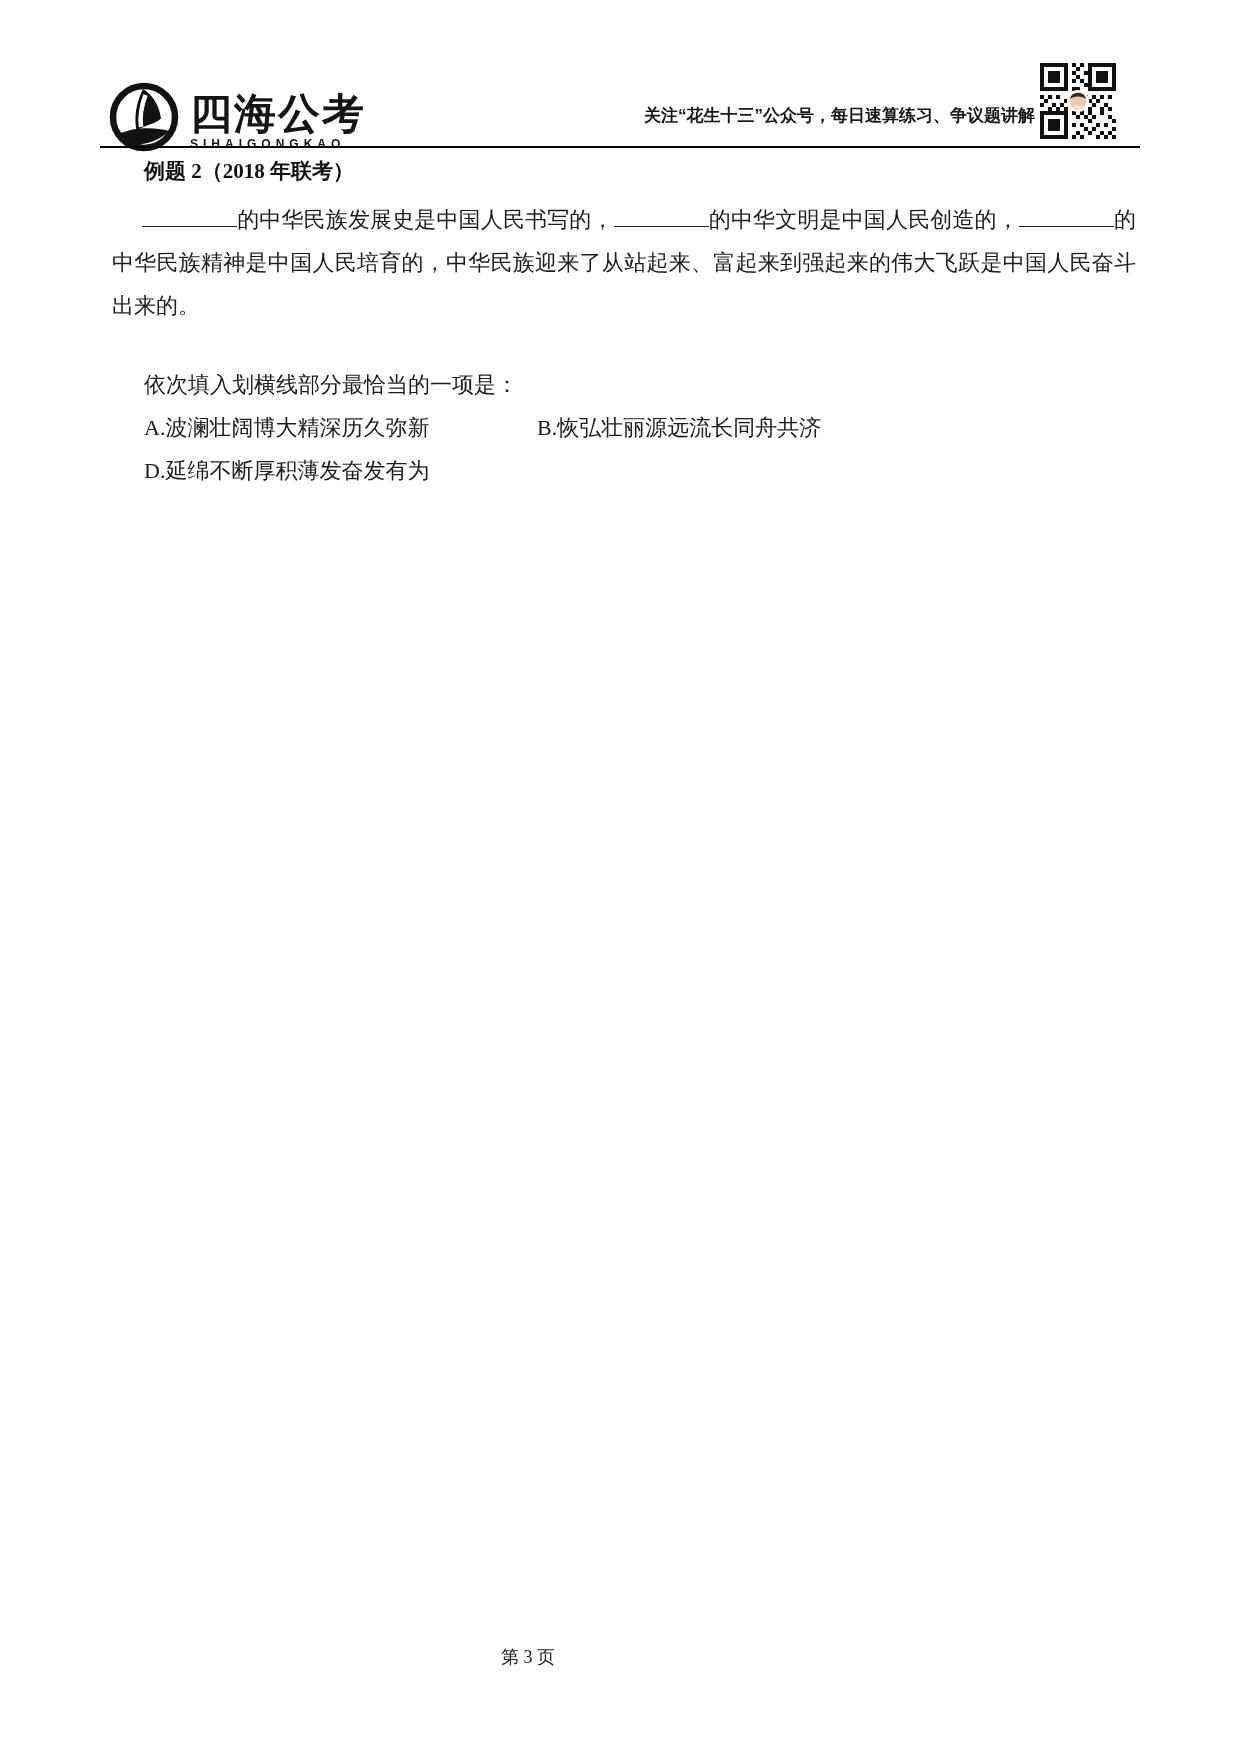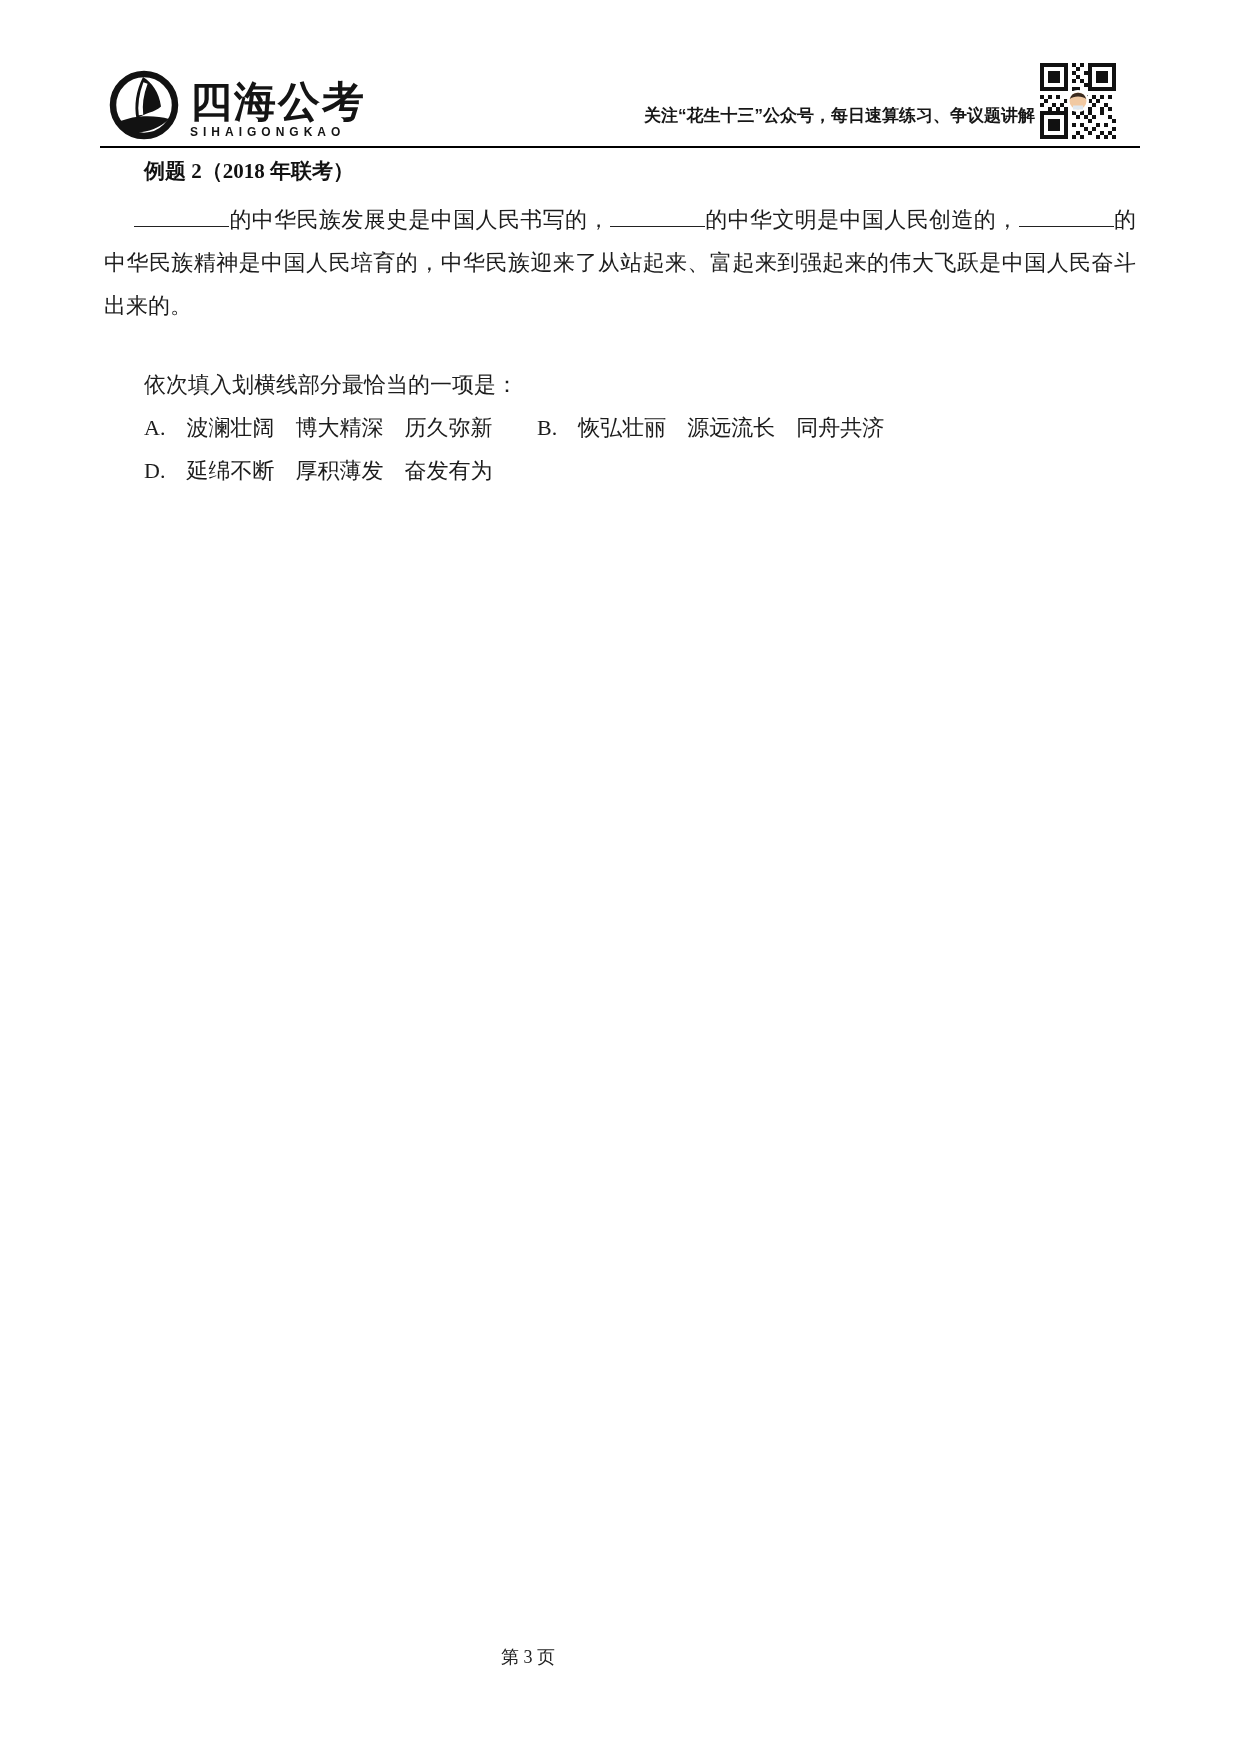--- a/index.html
+++ b/index.html
@@ -1,50 +1,50 @@
 <!DOCTYPE html>
 <html lang="zh"><head>
 <meta charset="utf-8">
 <style>
   html,body{margin:0;padding:0;background:#fff;}
   .page{
     position:relative;width:1240px;height:1754px;background:#fff;overflow:hidden;
     font-family:"Liberation Serif","DejaVu Serif",serif;color:#1c1c1c;
   }
   
-  .brand{position:absolute;left:106px;top:68px;display:flex;align-items:center;}
+  .brand{position:absolute;left:106px;top:80px;display:flex;align-items:center;}
   .brand-mark{display:inline-block;width:76px;height:82px;}
   .brand-text{margin-left:8px;}
   .brand-cn{
     font-family:"Liberation Sans","DejaVu Sans",sans-serif;
     font-weight:900;font-size:42px;line-height:44px;color:#141414;letter-spacing:2px;
   }
   .brand-en{
     font-family:"Liberation Sans","DejaVu Sans",sans-serif;
     font-weight:700;font-size:12px;letter-spacing:5px;color:#141414;margin-top:1px;
   }
   .tagline{
     position:absolute;right:205px;top:104px;
     font-family:Liberation Sans, sans-serif;
     font-weight:600;font-size:17px;color:#161616;white-space:nowrap;
   }
   .qr{position:absolute;left:1040px;top:62px;width:76px;height:78px;}
   .divider{position:absolute;left:100px;top:146px;width:1040px;height:2px;background:#000;}
   
   .content{position:absolute;left:104px;top:156px;width:1032px;font-size:22px;}
   .title{margin:0 0 0 40px;font-size:21px;font-weight:bold;line-height:30px;color:#111;}
-  .para{margin:12px 0 0 0;text-align:justify;line-height:43px;text-indent:30px;font-family:Liberation Serif, serif;}
+  .para{margin:12px 0 0 8px;text-align:justify;line-height:43px;text-indent:30px;font-family:Liberation Serif, serif;}
   .blank{
     display:inline-block;width:95px;height:20px;
     border-bottom:1.6px solid #222;vertical-align:baseline;
   }
   .prompt{margin:36px 0 0 40px;line-height:43px;}
   .options{margin:0 0 0 40px;display:grid;grid-template-columns:393px auto;line-height:43px;}
   .option{white-space:nowrap;}
-  .option span + span{margin-left:21px;text-align:center;}
+  .option span + span{text-align:center;}
   
   .footer{position:absolute;left:0;top:1645px;width:1056px;text-align:center;
     font-size:18px;color:#222;}
 </style>
 </head>
 <body>
 
 <div class="page">
 
   <header>

